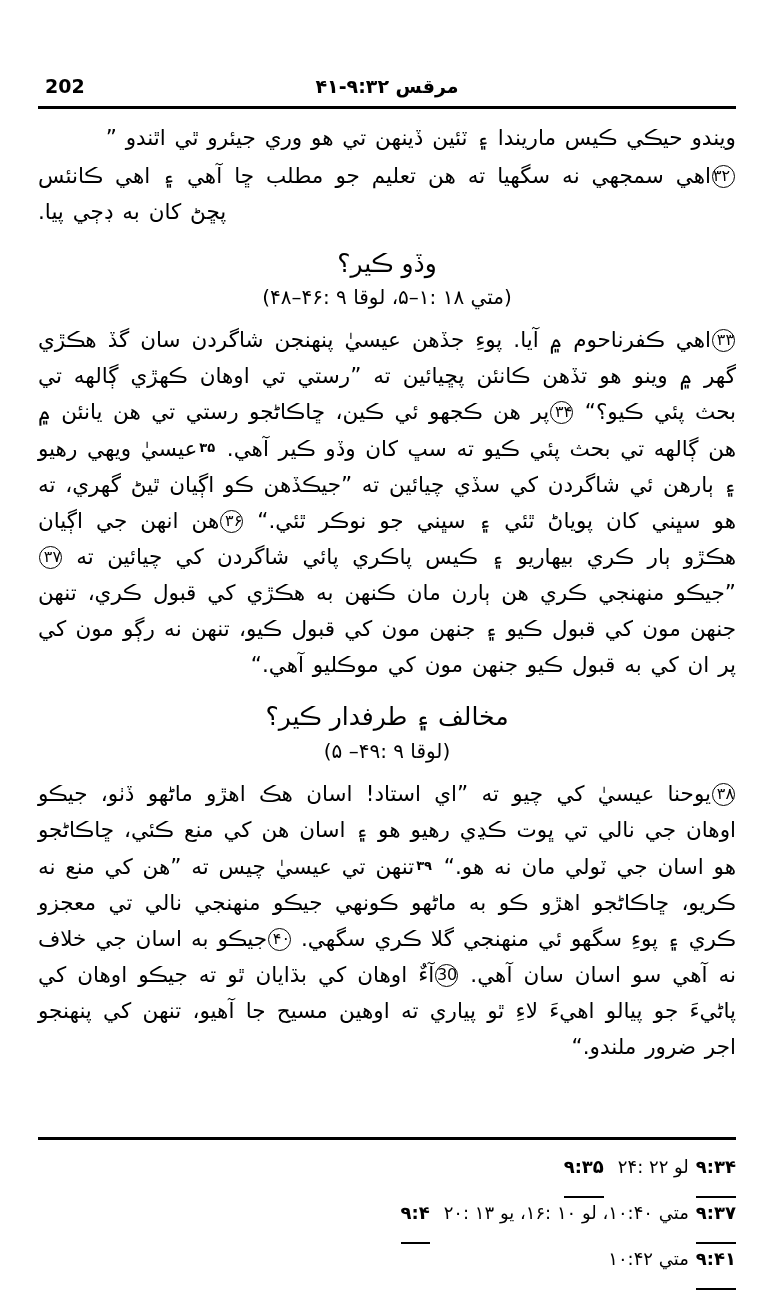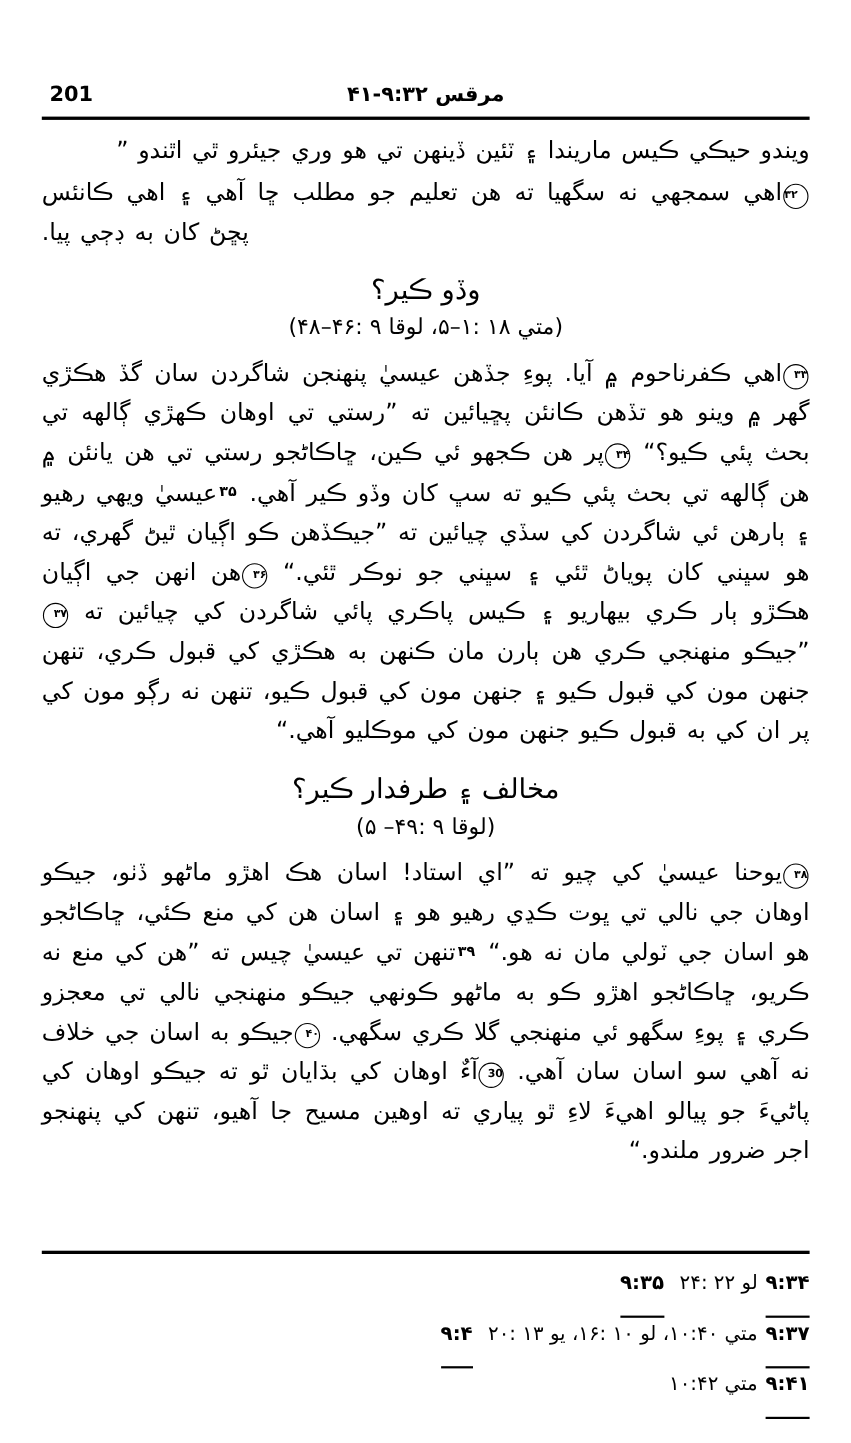--- a/index.html
+++ b/index.html
@@ -82,22 +82,22 @@
   }
 
   .vnum {
     display: inline-block;
     width: 21px;
     height: 21px;
     line-height: 19px;
     border: 1.4px solid #000;
     border-radius: 50%;
     text-align: center;
-    font-size: 10px;
-    font-weight: 700;
+    font-size: 16px;
+    font-weight: 400;
     vertical-align: 2px;
     margin: 0 1px;
     font-family: "DejaVu Sans", sans-serif;
   }
   .vnum-plain {
     font-size: 13px;
     font-weight: 700;
     vertical-align: 4px;
     margin: 0 2px;
   }
@@ -160,21 +160,21 @@
     padding-bottom: 14px;
   }
   .fn-body { font-weight: 400; }
 </style>
 </head>
 <body>
 
 <div class="page">
 
   <div class="header">
-    <div class="header-folio">201</div>
+    <div class="header-folio">202</div>
     <div class="header-ref">مرقس ۹:۳۲-۴۱</div>
   </div>
   <div class="header-rule"></div>
 
   <div class="column">
 
     <p class="para">
       <span>ويندو حيڪي ڪيس ماريندا ۽ ٽئين ڏينهن تي هو وري جيئرو ٿي اٿندو ”</span>
     </p>
 

